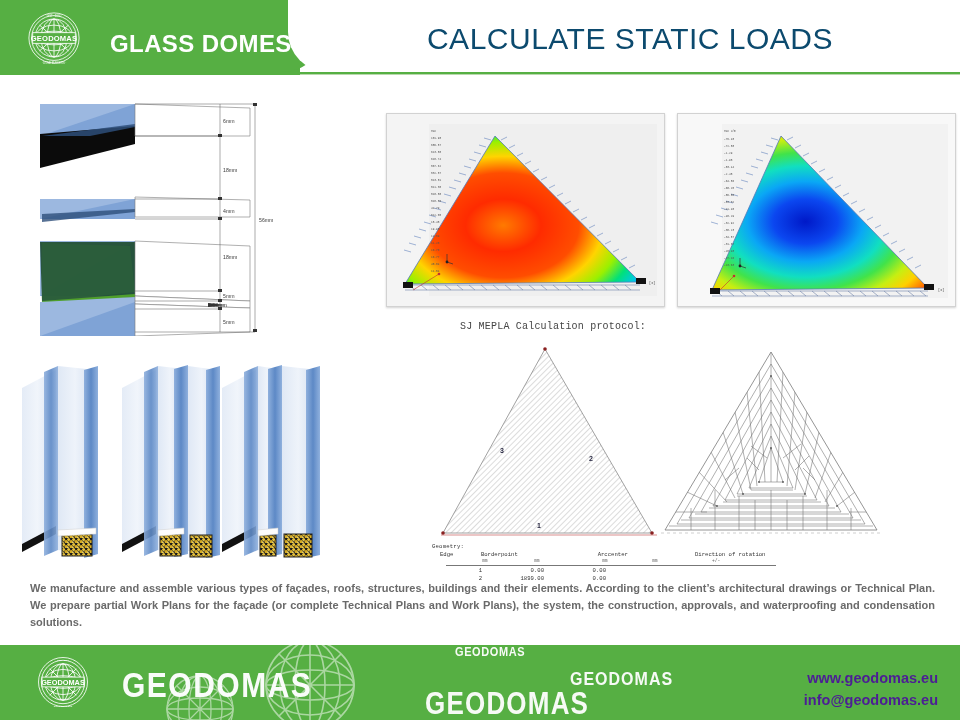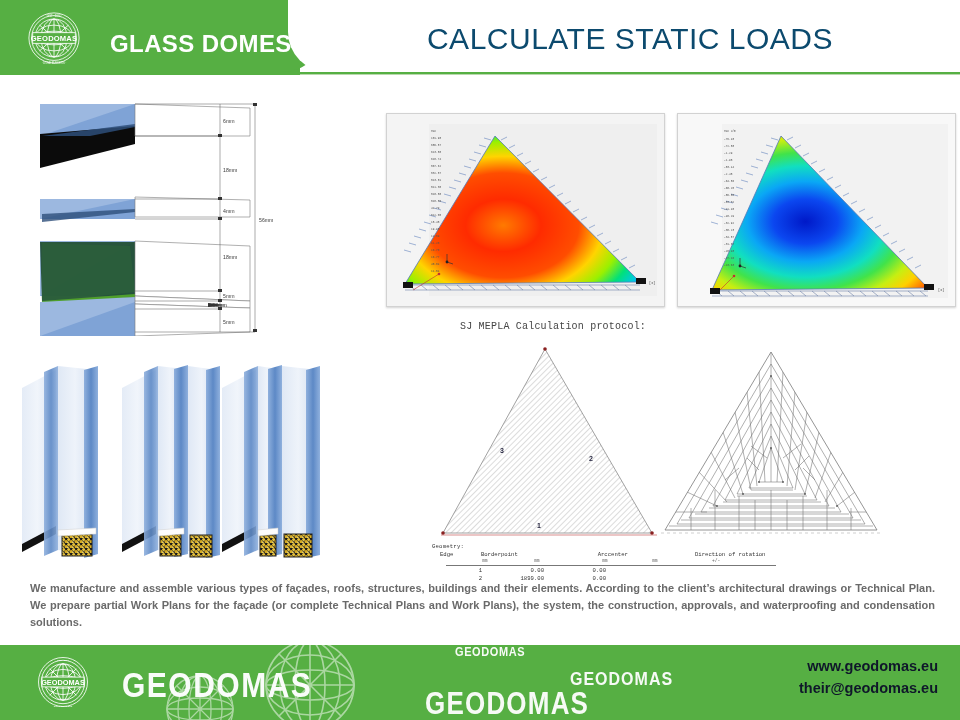--- a/index.html
+++ b/index.html
@@ -105,22 +105,22 @@
     position:absolute;left:122px;top:20px;
     color:#ffffff;font-size:30px;font-weight:bold;letter-spacing:1.5px;
     font-family:"Liberation Sans",sans-serif;
     transform:scaleY(1.18);transform-origin:left top;opacity:.97;
   }
   .wm{position:absolute;color:#ffffff;font-weight:bold;font-family:"Liberation Sans",sans-serif;}
   .wm-a{left:455px;top:645px;font-size:11px;letter-spacing:.6px;opacity:.95;transform:scaleY(1.15);}
   .wm-b{left:570px;top:670px;font-size:16px;letter-spacing:1px;opacity:.95;transform:scaleY(1.18);}
   .wm-c{left:425px;top:688px;font-size:26px;letter-spacing:1.2px;opacity:.95;transform:scaleY(1.18);}
   .footer-contact{
-    position:absolute;right:22px;top:11px;text-align:right;
-    color:#0f172a;font-size:14.5px;font-weight:bold;line-height:1.5;
+    position:absolute;right:22px;top:23px;text-align:right;
+    color:#4c1d95;font-size:14.5px;font-weight:bold;line-height:1.5;
   }
   .dome-wm{position:absolute;opacity:.50;}
 </style>
 </head>
 <body>
 
 <div class="slide">
 
   <div class="header">
     <div class="header-green"></div>
@@ -557,21 +557,21 @@
       <g fill="#ffffff" font-family="Liberation Sans, sans-serif" font-size="3.2">
         <text x="50" y="10" text-anchor="middle">· EST · 2014 ·</text>
         <text x="50" y="76" text-anchor="middle">· DOME BUILDERS ·</text>
       </g>
     </svg>
 
     <div class="footer-word">GEODOMAS</div>
 
     <div class="footer-contact">
       <div>www.geodomas.eu</div>
-      <div>their@geodomas.eu</div>
+      <div>info@geodomas.eu</div>
     </div>
   </div>
 
   <div class="wm wm-a">GEODOMAS</div>
   <div class="wm wm-b">GEODOMAS</div>
   <div class="wm wm-c">GEODOMAS</div>
 
 </div>
 
 </body></html>

